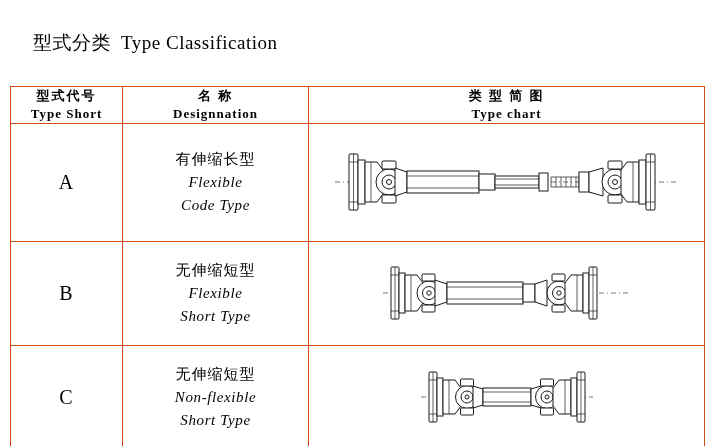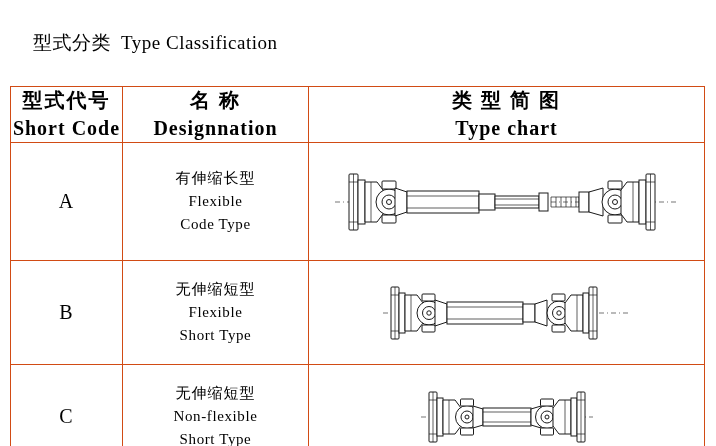--- a/index.html
+++ b/index.html
@@ -44,35 +44,35 @@
     vertical-align: middle;
     text-align: center;
   }
   col.c-code { width: 112px; }
   col.c-desig { width: 186px; }
   col.c-chart { width: 396px; }
 
   .hdr-cell {
     padding: 6px 2px 7px 2px;
     line-height: 1.38;
-    font-size: 20px;
+    font-size: 13px;
   }
   .hdr-cell .line1 { letter-spacing: 2px; }
   .hdr-cell .line2 { letter-spacing: 1px; }
 
   .code-cell {
     font-size: 20px;
     letter-spacing: 1px;
   }
   .desig-cell {
     font-size: 15px;
     line-height: 1.55;
   }
   .desig-cell .zh { letter-spacing: 1px; }
-  .desig-cell .en { letter-spacing: 0.6px; }
+  .desig-cell .en { letter-spacing: 0.6px; font-style: italic; }
 
   .chart-cell { padding: 6px 0; }
   .chart-wrap {
     display: flex;
     align-items: center;
     justify-content: center;
   }
   .row-a .chart-cell { height: 118px; }
   .row-b .chart-cell { height: 104px; }
   .row-c .chart-cell { height: 104px; }
@@ -94,21 +94,21 @@
   <table class="class-table">
     <colgroup>
       <col class="c-code">
       <col class="c-desig">
       <col class="c-chart">
     </colgroup>
     <thead>
       <tr>
         <th class="hdr-cell">
           <div class="line1">型式代号</div>
-          <div class="line2">Short Code</div>
+          <div class="line2">Type Short</div>
         </th>
         <th class="hdr-cell">
           <div class="line1">名     称</div>
           <div class="line2">Designnation</div>
         </th>
         <th class="hdr-cell">
           <div class="line1">类 型 简 图</div>
           <div class="line2">Type  chart</div>
         </th>
       </tr>

